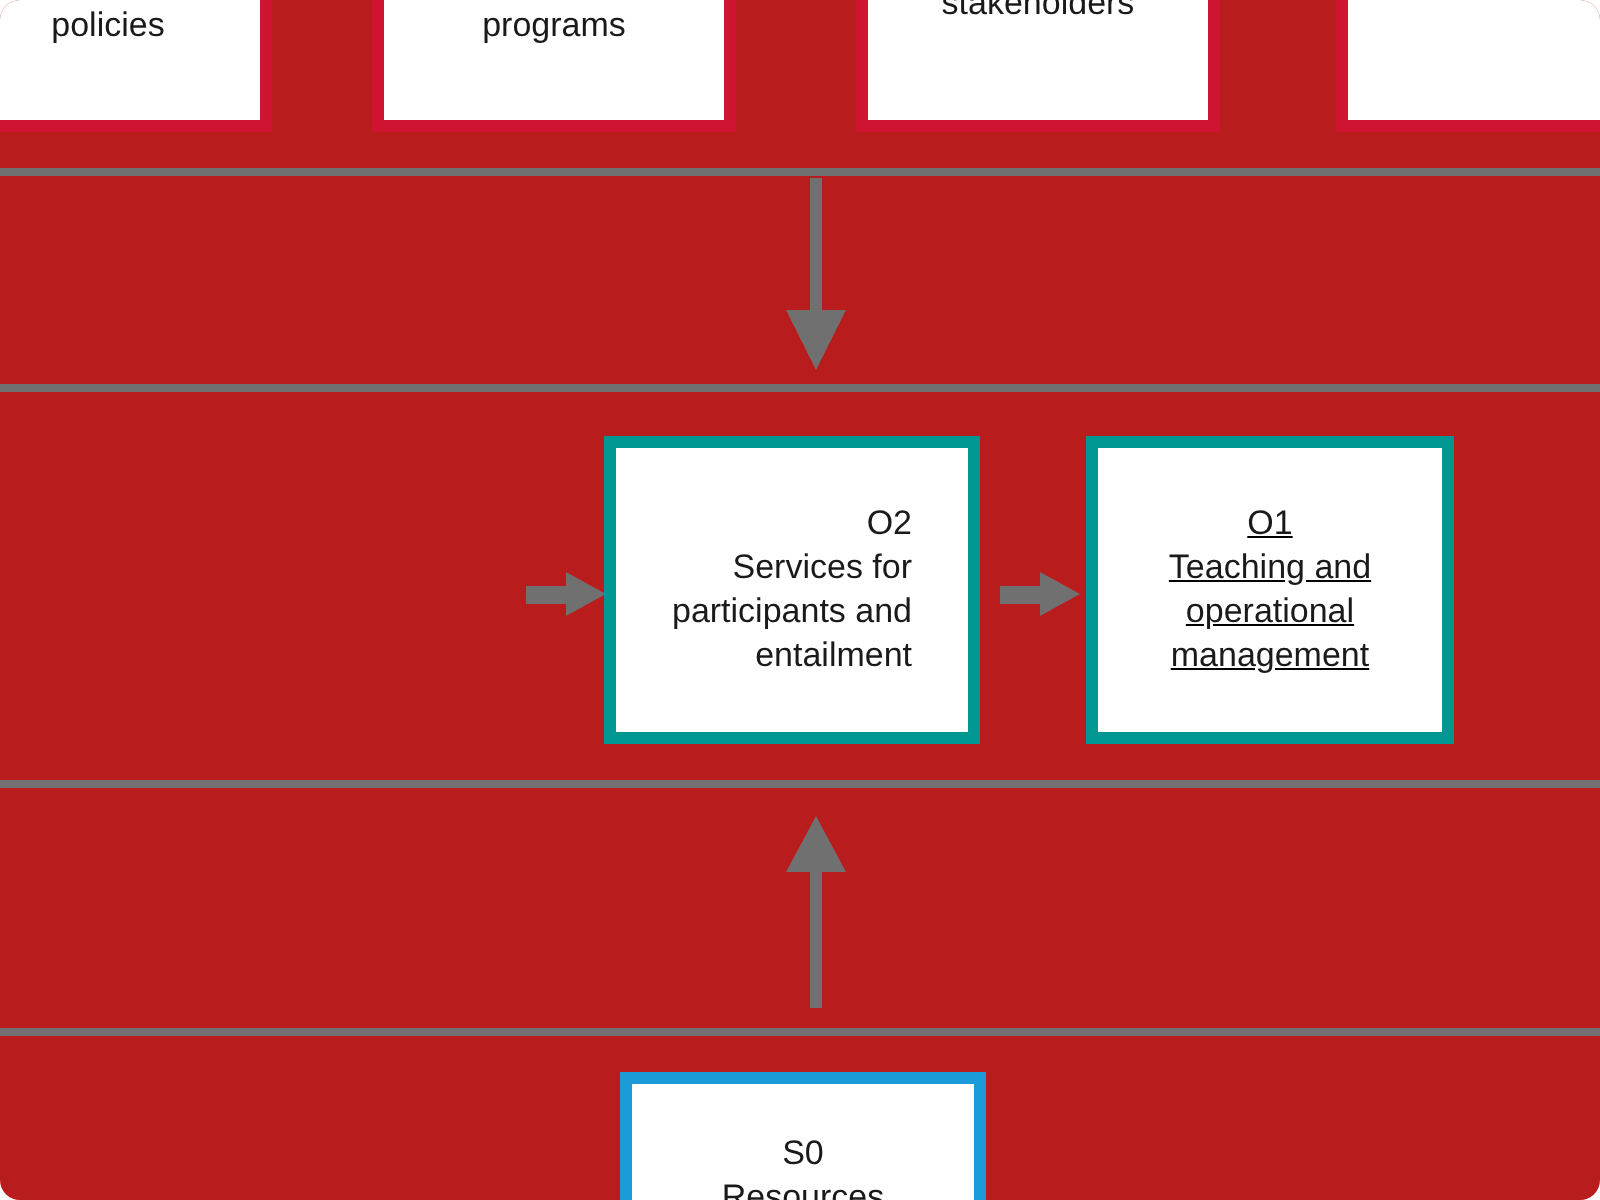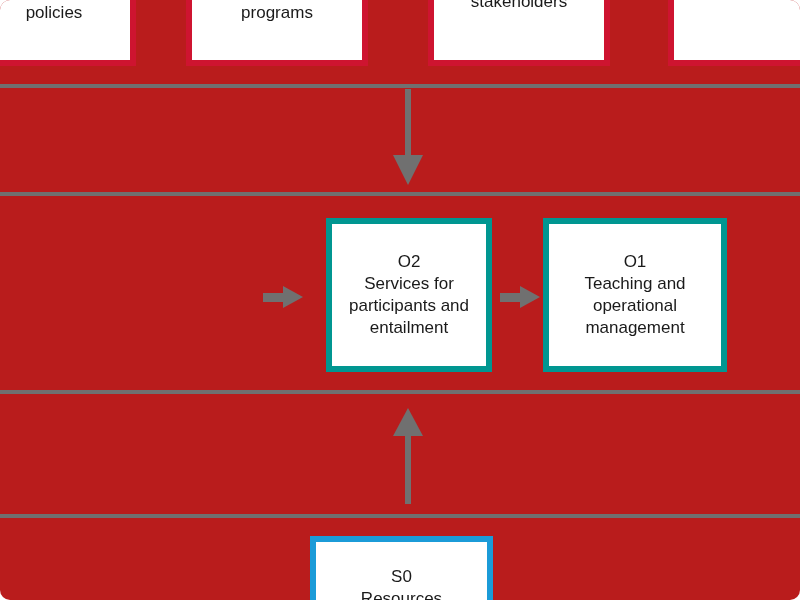--- a/index.html
+++ b/index.html
@@ -70,22 +70,22 @@
   
   .box-teal {
     border: 6px solid #009691;
     top: 218px;
     height: 154px;
   }
   .box-teal .box-text {
     font-size: 17px;
   }
   #teal-box-0 { left: 73px;  width: 186px; }
-  #teal-box-1 { left: 326px; width: 166px; }
-  #teal-box-2 { left: 543px; width: 184px; }
+  #teal-box-1 { left: 302px; width: 188px; text-align: right; }
+  #teal-box-2 { left: 543px; width: 184px; text-decoration: underline; }
 
   
   .box-blue {
     border: 6px solid #1b9bd8;
     top: 536px;
     left: 310px;
     width: 183px;
     height: 130px;
     align-items: flex-start;
   }

